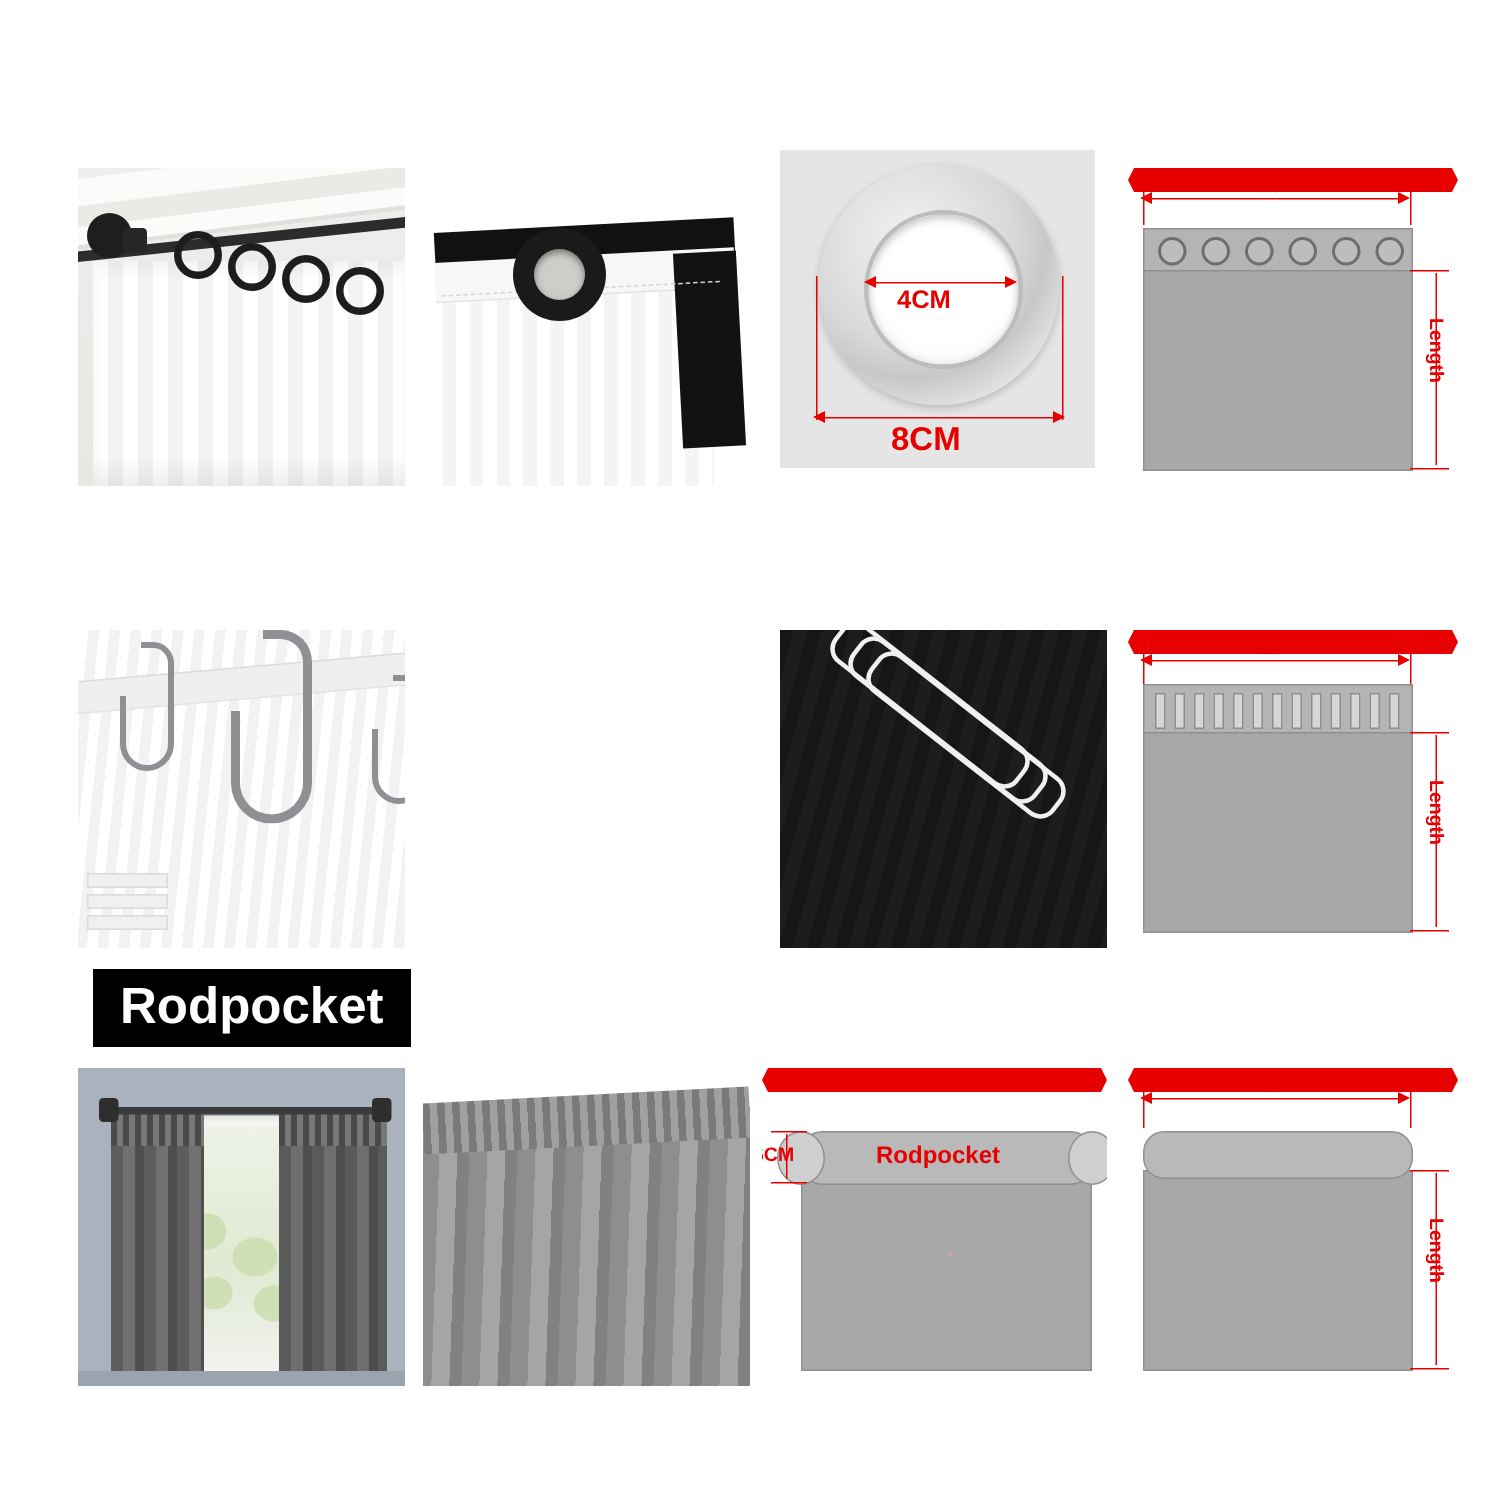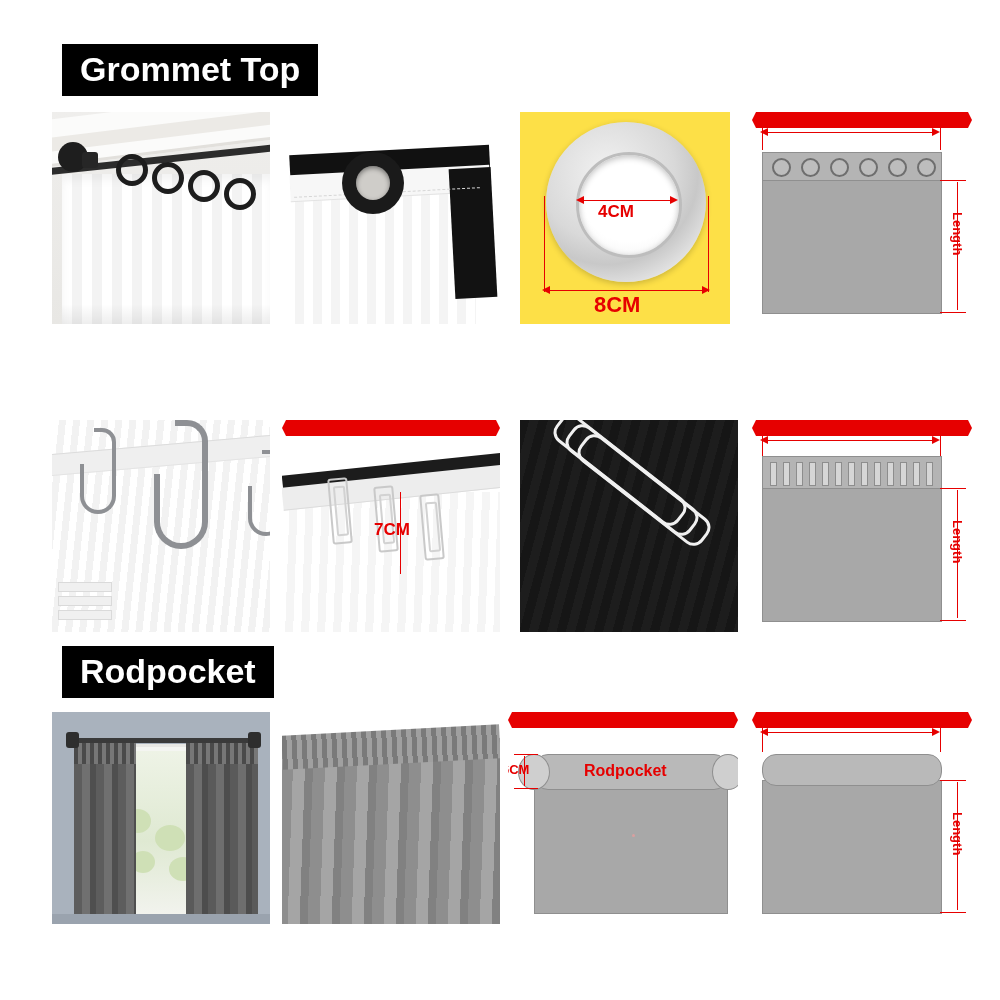--- a/index.html
+++ b/index.html
@@ -110,21 +110,21 @@
     position:absolute; left:74px; top:54px; width:34px; height:34px;
     border-radius:50%; background:#cfcdc9;
     box-shadow: inset 0 2px 5px rgba(0,0,0,0.45);
   }
   #g2 .stitch {
     position:absolute; left:12px; top:80px; width:186px; height:0;
     border-top:1px dashed #d6d6d6; transform:rotate(-3deg);
   }
 
   
-  #g3 { left: 520px; top: 112px; width: 210px; height: 212px; background:#fde047; }
+  #g3 { left: 520px; top: 100px; width: 210px; height: 212px; background:#e5e5e5; }
   .ring-img {
     position:absolute; left:26px; top:10px; width:160px; height:160px;
     border-radius:50%;
     background: radial-gradient(circle at 38% 32%, #f2f2f2 0%, #d9d9d9 46%, #c8c8c8 62%, #e6e6e6 80%, #cfcfcf 100%);
     box-shadow: 0 2px 6px rgba(0,0,0,0.20);
   }
   .ring-hole {
     position:absolute; left:56px; top:40px; width:100px; height:100px;
     border-radius:50%;
     background: radial-gradient(circle at 50% 40%, #ffffff 0%, #ffffff 60%, #f0f0f0 100%);
@@ -297,21 +297,20 @@
     font-family:"Liberation Sans", sans-serif;
   }
 
   #r4 { left: 752px; top: 712px; width: 220px; height: 212px; background:#ffffff; }
 </style>
 </head>
 <body>
 
 <div class="page">
 
-  <div class="section-label" id="lbl-grommet">Grommet Top</div>
 
   <div class="panel" id="g1">
     <div class="wall"></div>
     <div class="ceiling"></div>
     <div class="ceiling2"></div>
     <div class="fab">
         <div class="shadowband"></div>
       </div>
     <div class="rod"></div>
     <div class="finial"></div>
@@ -381,33 +380,20 @@
     <div class="metal-hook" style="left:28px; top:44px;"></div>
     <div class="metal-hook" style="left:102px; top:54px; transform:scale(1.5); transform-origin: top left;"></div>
     <div class="metal-hook" style="left:196px; top:66px;"></div>
     <div class="tags">
       <div class="tag"></div>
       <div class="tag"></div>
       <div class="tag"></div>
     </div>
   </div>
 
-  <div class="panel" id="h2">
-    <div class="sheer"></div>
-    <div class="headerblack"></div>
-    <div class="pleattape"></div>
-    <div class="wire-hook" style="left:48px; top:58px; transform:rotate(-5deg);"></div>
-    <div class="wire-hook" style="left:94px; top:66px; transform:rotate(-5deg);"></div>
-    <div class="wire-hook" style="left:140px; top:74px; transform:rotate(-5deg);"></div>
-
-    <div class="vline" style="left:118px; top:72px; height:82px;"></div>
-    <div class="arrow-u" style="left:114px; top:65px;"></div>
-    <div class="arrow-d" style="left:114px; top:153px;"></div>
-    <div class="dim-red" style="position:absolute; left:92px; top:100px;">7CM</div>
-  </div>
 
   <div class="panel" id="h3">
     <div class="wood"></div>
     <div class="big-hook" style="left:22px; top:34px;"></div>
     <div class="big-hook" style="left:34px; top:44px;"></div>
     <div class="big-hook" style="left:46px; top:54px;"></div>
   </div>
 
   <div class="panel" id="h4">
     <div class="sch-header" style="left:10px; top:36px; width:178px; height:34px;"></div>

